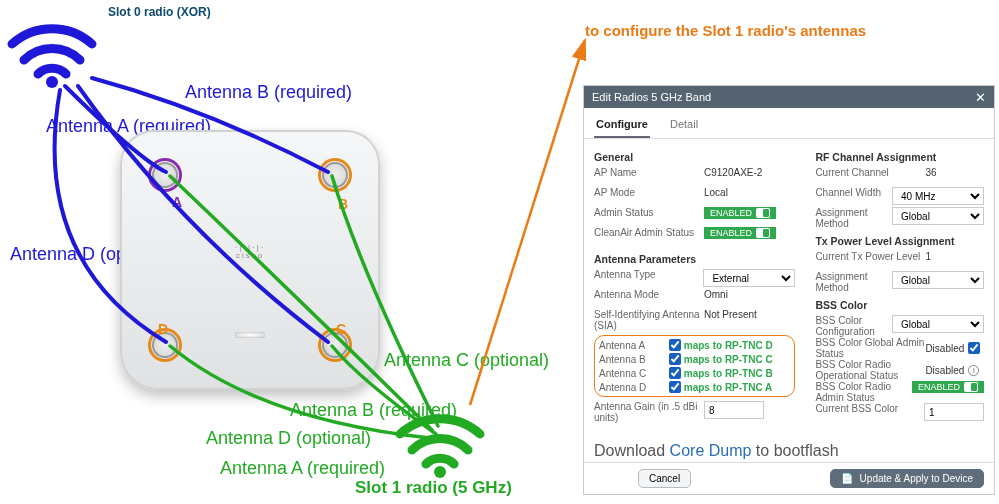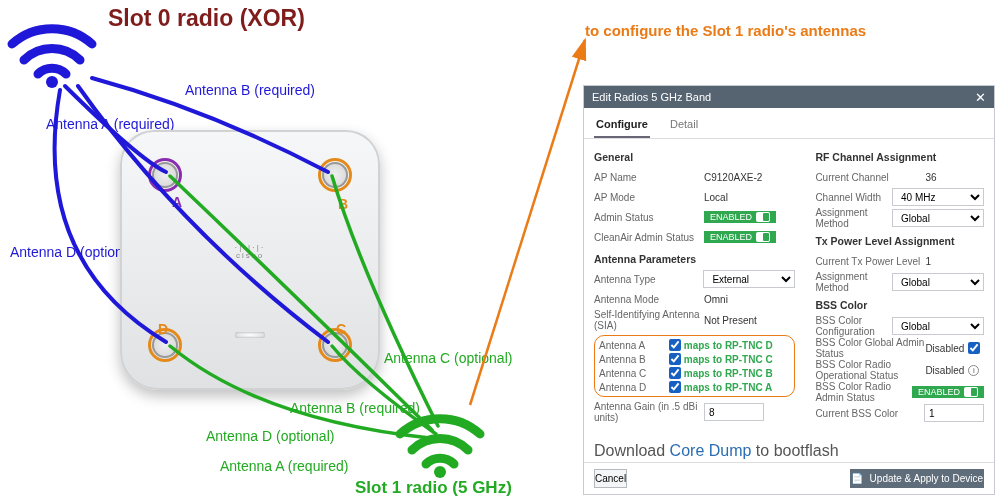--- a/index.html
+++ b/index.html
@@ -1,38 +1,38 @@
 <!DOCTYPE html>
 <html><head>
 <meta charset="utf-8">
 <style>
   * { box-sizing: border-box; margin: 0; padding: 0; }
   body { font-family: Arial, Helvetica, sans-serif; font-size: 11px; color: #333; background: #fff; width: 999px; height: 504px; position: relative; overflow: hidden; }
 
   
   .left { position: absolute; left: 0; top: 0; width: 560px; height: 504px; }
-  .title-top { position: absolute; left: 108px; top: 5px; font-size: 23px; font-weight: 700; color: #7f1d1d; }
+  .title-top { position: absolute; left: 108px; top: 5px; font-size: 12px; font-weight: 700; color: #0c4a6e; }
   .title-bottom { position: absolute; left: 355px; top: 478px; font-size: 17px; font-weight: 700; color: #22aa22; }
 
   .wifi-icon { position: absolute; }
   .wifi-icon svg { display: block; }
 
   .ap-body { position: absolute; left: 120px; top: 130px; width: 260px; height: 260px; border-radius: 34px 34px 38px 38px / 34px 34px 38px 38px; background: linear-gradient(#f6f7f8,#e9eaec 60%,#dfe1e3); box-shadow: 0 6px 14px rgba(0,0,0,.25), inset 0 0 0 2px #d0d2d4; }
   .ap-logo { position: absolute; left: 50%; top: 114px; transform: translateX(-50%); font-size: 8px; letter-spacing: 2px; color: #888; text-align:center; line-height:8px;}
   .ap-led { position:absolute; left:50%; bottom:52px; transform:translateX(-50%); width:30px; height:6px; border-radius:3px; background:radial-gradient(#fff,#cfd2d5); box-shadow:inset 0 0 2px #aaa;}
 
   .port { position: absolute; width: 26px; height: 26px; border-radius: 50%; background: radial-gradient(#efefef,#cfcfcf); box-shadow: inset 0 0 0 2px #999; }
   .port.A-ring::before { content:""; position:absolute; inset:-4px; border:3px solid #8a2cb0; border-radius:50%; }
   .port.B-ring::before,
   .port.C-ring::before,
   .port.D-ring::before { content:""; position:absolute; inset:-4px; border:3px solid #e58a1a; border-radius:50%; }
 
   .port-lbl { position:absolute; font-size:14px; font-weight:600; }
 
-  .ant-lbl { position:absolute; font-size:14px; }
+  .ant-lbl { position:absolute; font-size:18px; }
   .ant-lbl.blue { color:#2018d8; }
   .ant-lbl.green { color:#22aa22; }
 
   .lines { position:absolute; left:0; top:0; width:560px; height:504px; pointer-events:none; }
 
   
   .caption { position:absolute; left:585px; top:22px; font-size:15px; font-weight:700; color:#ea7b17; }
   .arrow-svg { position:absolute; left:450px; top:25px; width:160px; height:400px; pointer-events:none; }
   .slot1-label { position:absolute; left:735px; top:94px; font-size:11px; color:#ea7b17; }
   .slot1-underline { position:absolute; left:735px; top:108px; width:120px; height:2px; background:#ea7b17; }
@@ -44,40 +44,40 @@
   .tabs { display:flex; gap:18px; padding:6px 10px 0 10px; border-bottom:1px solid #ddd; font-size:11px;}
   .tab { padding:4px 2px 6px 2px; color:#777; cursor:pointer;}
   .tab.active { color:#222; border-bottom:2px solid #667; font-weight:600;}
 
   .cols { flex:1; display:flex; overflow:hidden;}
   .col { padding:6px 10px 2px 10px; }
   .colL { width:54%; border-right:0px;}
   .colR { width:46%; }
 
   .sect { font-size:10.5px; font-weight:700; color:#333; margin:6px 0 4px 0;}
-  .row { display:flex; align-items:center; min-height:20px; font-size:10px; color:#555;}
+  .row { display:flex; min-height:20px; font-size:10px; color:#555;}
   .row .k { width:110px; color:#666;}
   .row .v { flex:1; color:#333;}
   .toggle { display:inline-flex; align-items:center; gap:4px; font-size:9px; background:#2fa84f; color:#fff; padding:1px 6px; border-radius:0;}
   .toggle .sw { width:14px; height:10px; background:#fff; border-radius:2px; position:relative;}
   .toggle .sw::after{content:"";position:absolute;right:1px;top:1px;width:6px;height:8px;background:#2fa84f;border-radius:1px;}
   select, input[type=text]{ font-size:10px; border:1px solid #c7cbcf; height:18px; padding:0 4px; background:#fff;}
   select{ width:92px;}
   .chk { accent-color:#1560c0; width:12px; height:12px; }
 
   .map-box { border:1.5px solid #ea7b17; border-radius:10px; margin-top:4px; padding:2px 0;}
   .map-row { display:flex; align-items:center; font-size:10px; padding:1px 4px;}
   .map-row .k{ width:70px; color:#666;}
   .map-row .m{ color:#2fa84f; font-weight:700; flex:1;}
 
   .dl { font-size:16px; color:#555; padding:2px 10px;}
   .dl a{ color:#2a6db3; text-decoration:none;}
 
   .panel-ftr{ border-top:1px solid #ddd; display:flex; justify-content:space-between; align-items:center; padding:6px 10px;}
-  .btn{ border:1px solid #b6babd; background:#f4f5f6; font-size:10px; padding:3px 0; border-radius:0; cursor:pointer;}
+  .btn{ border:1px solid #b6babd; background:#f4f5f6; font-size:10px; padding:3px 10px; border-radius:5px; cursor:pointer;margin-left:44px;}
   .btn.primary{ background:#5f6d7a; color:#fff; border-color:#5f6d7a; display:inline-flex; align-items:center; gap:6px;}
   .dis-lbl{ font-size:10px; color:#666; display:inline-flex; gap:4px; align-items:center;}
   .info-i{ display:inline-block; width:11px;height:11px;border:1px solid #888;border-radius:50%; font-size:8px; line-height:10px; text-align:center; color:#666;}
 
   .panel-arrow { position:absolute; pointer-events:none; }
 </style>
 </head>
 <body>
 
 <div class="left">

